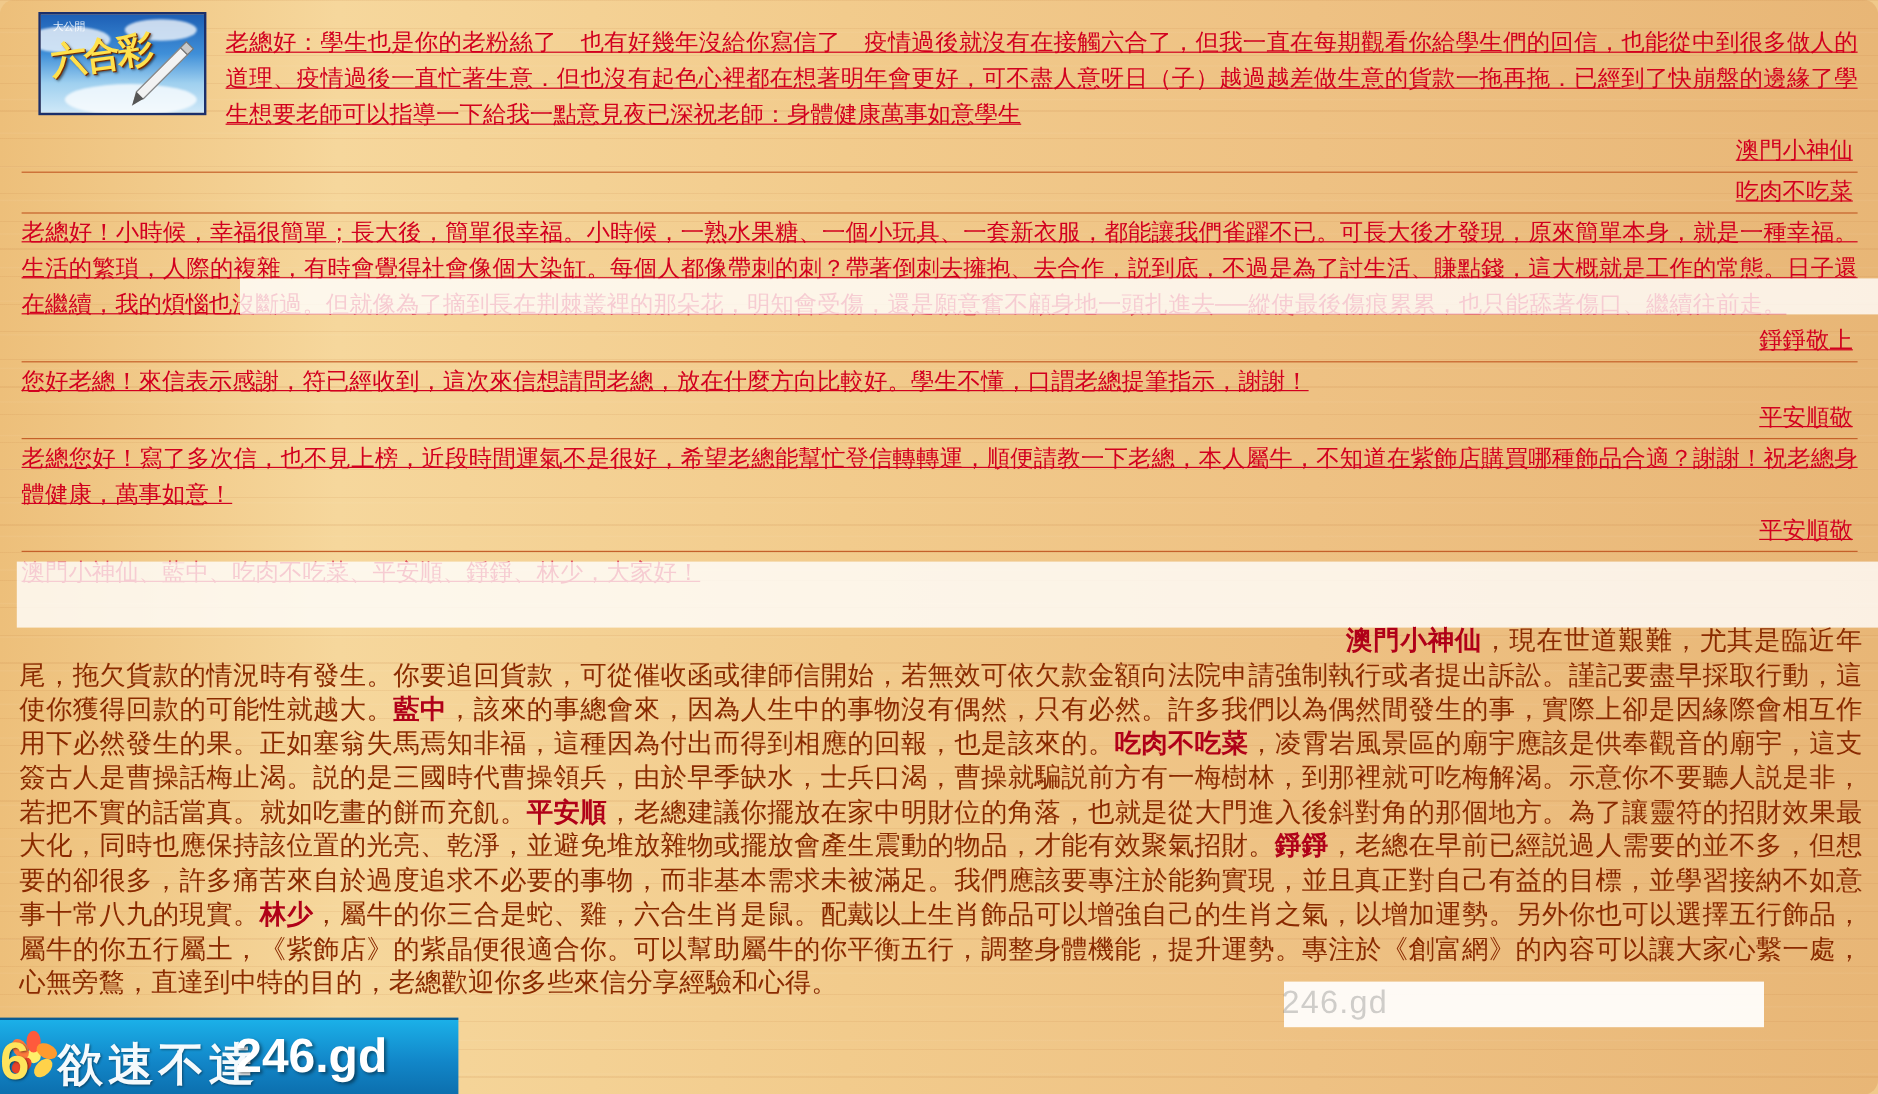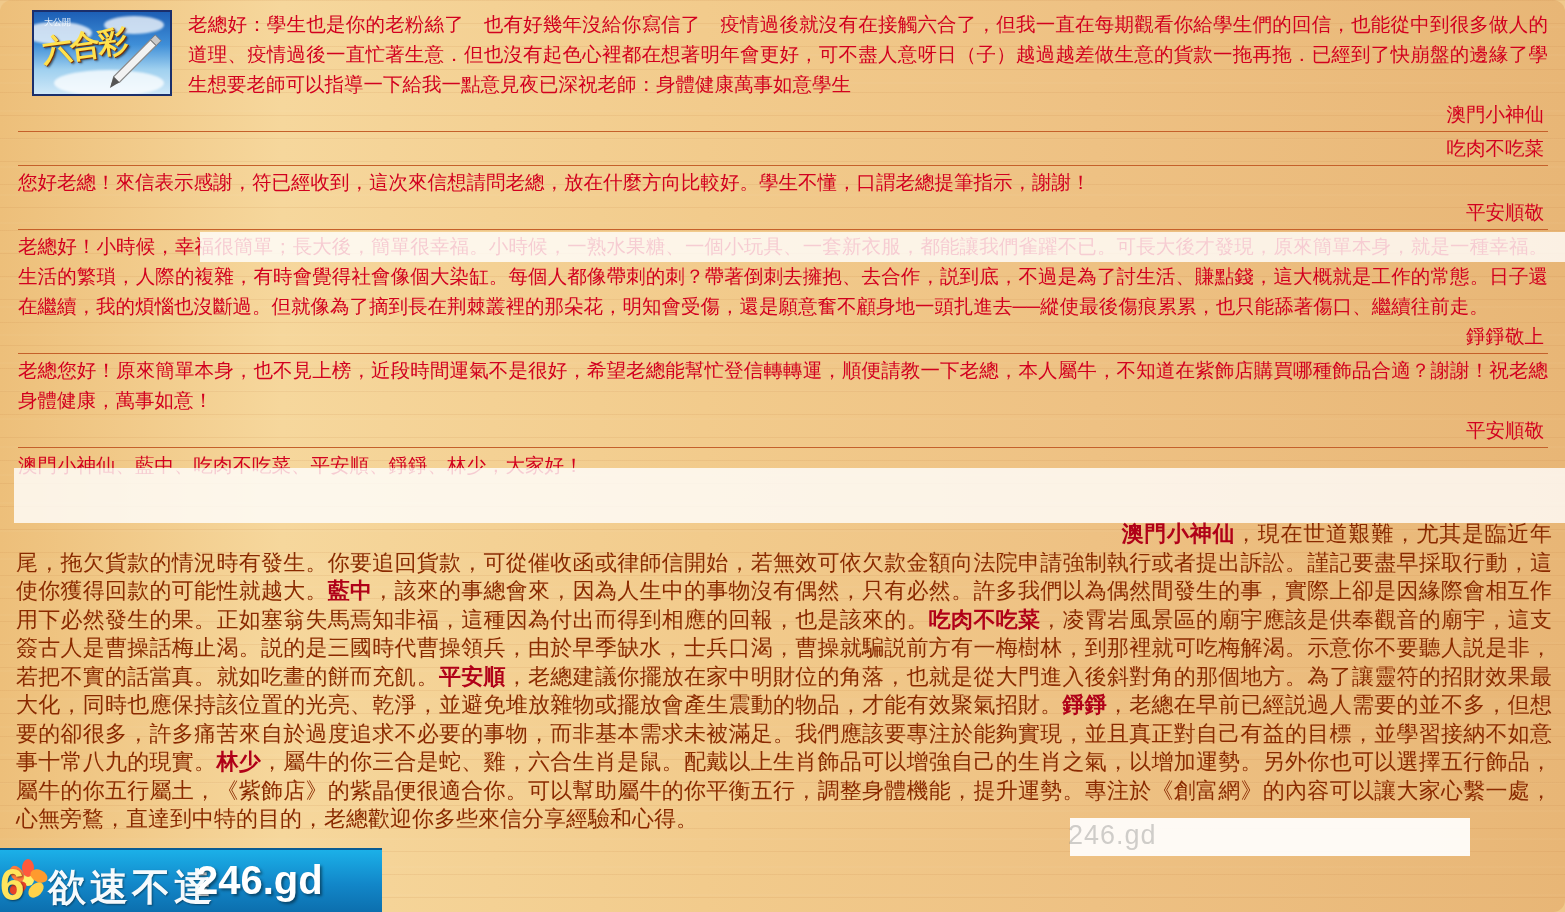--- a/index.html
+++ b/index.html
@@ -86,26 +86,27 @@
     position: absolute;
     right: 6px;
     bottom: 4px;
     width: 58px; height: 58px;
   }
 
   
   .letters {
     position: absolute;
     left: 18px;
-    top: 8px;
+    top: 20px;
     width: 1530px;
     font-size: 19.5px;
     line-height: 30px;
     color: #d2001f;
     text-align: justify;
+    text-decoration: underline;
   }
   .letter {
     position: relative;
     border-bottom: 1px solid #c5602a;
     padding: 1px 0 2px 0;
   }
   .letter:last-child { border-bottom: none; }
   .letter .body { display: block; }
   .letter .indent-first { padding-left: 170px; }
   .letter .sign {
@@ -230,31 +231,31 @@
       <span class="body indent-first">老總好：學生也是你的老粉絲了　也有好幾年沒給你寫信了　疫情過後就沒有在接觸六合了，但我一直在每期觀看你給學生們的回信，也能從中到很多做人的道理、疫情過後一直忙著生意．但也沒有起色心裡都在想著明年會更好，可不盡人意呀日（子）越過越差做生意的貨款一拖再拖．已經到了快崩盤的邊緣了學生想要老師可以指導一下給我一點意見夜已深祝老師：身體健康萬事如意學生</span>
       <span class="sign">澳門小神仙</span>
     </div>
 
 
     <div class="letter">
       <span class="sign">吃肉不吃菜</span>
     </div>
 
     <div class="letter">
+      <span class="body">老總好！小時候，幸福很簡單；長大後，簡單很幸福。小時候，一熟水果糖、一個小玩具、一套新衣服，都能讓我們雀躍不已。可長大後才發現，原來簡單本身，就是一種幸福。生活的繁瑣，人際的複雜，有時會覺得社會像個大染缸。每個人都像帶刺的刺？帶著倒刺去擁抱、去合作，説到底，不過是為了討生活、賺點錢，這大概就是工作的常態。日子還在繼續，我的煩惱也沒斷過。但就像為了摘到長在荆棘叢裡的那朵花，明知會受傷，還是願意奮不顧身地一頭扎進去──縱使最後傷痕累累，也只能舔著傷口、繼續往前走。</span>
+      <span class="sign">錚錚敬上</span>
+    </div>
+
+    <div class="letter">
       <span class="body">您好老總！來信表示感謝，符已經收到，這次來信想請問老總，放在什麼方向比較好。學生不懂，口謂老總提筆指示，謝謝！</span>
       <span class="sign">平安順敬</span>
     </div>
 
     <div class="letter">
-      <span class="body">老總好！小時候，幸福很簡單；長大後，簡單很幸福。小時候，一熟水果糖、一個小玩具、一套新衣服，都能讓我們雀躍不已。可長大後才發現，原來簡單本身，就是一種幸福。生活的繁瑣，人際的複雜，有時會覺得社會像個大染缸。每個人都像帶刺的刺？帶著倒刺去擁抱、去合作，説到底，不過是為了討生活、賺點錢，這大概就是工作的常態。日子還在繼續，我的煩惱也沒斷過。但就像為了摘到長在荆棘叢裡的那朵花，明知會受傷，還是願意奮不顧身地一頭扎進去──縱使最後傷痕累累，也只能舔著傷口、繼續往前走。</span>
-      <span class="sign">錚錚敬上</span>
-    </div>
-
-    <div class="letter">
-      <span class="body">老總您好！原來簡單本身，也不見上榜，近段時間運氣不是很好，希望老總能幫忙登信轉轉運，順便請教一下老總，本人屬牛，不知道在紫飾店購買哪種飾品合適？謝謝！祝老總身體健康，萬事如意！</span>
+      <span class="body">老總您好！寫了多次信，也不見上榜，近段時間運氣不是很好，希望老總能幫忙登信轉轉運，順便請教一下老總，本人屬牛，不知道在紫飾店購買哪種飾品合適？謝謝！祝老總身體健康，萬事如意！</span>
       <span class="sign">平安順敬</span>
     </div>
 
     <div class="greet-all">澳門小神仙、藍中、吃肉不吃菜、平安順、錚錚、林少，大家好！</div>
   </div>
 
   <div class="hl" id="hl-a"></div>
   <div class="hl" id="hl-b"></div>
 
   <div class="reply">

